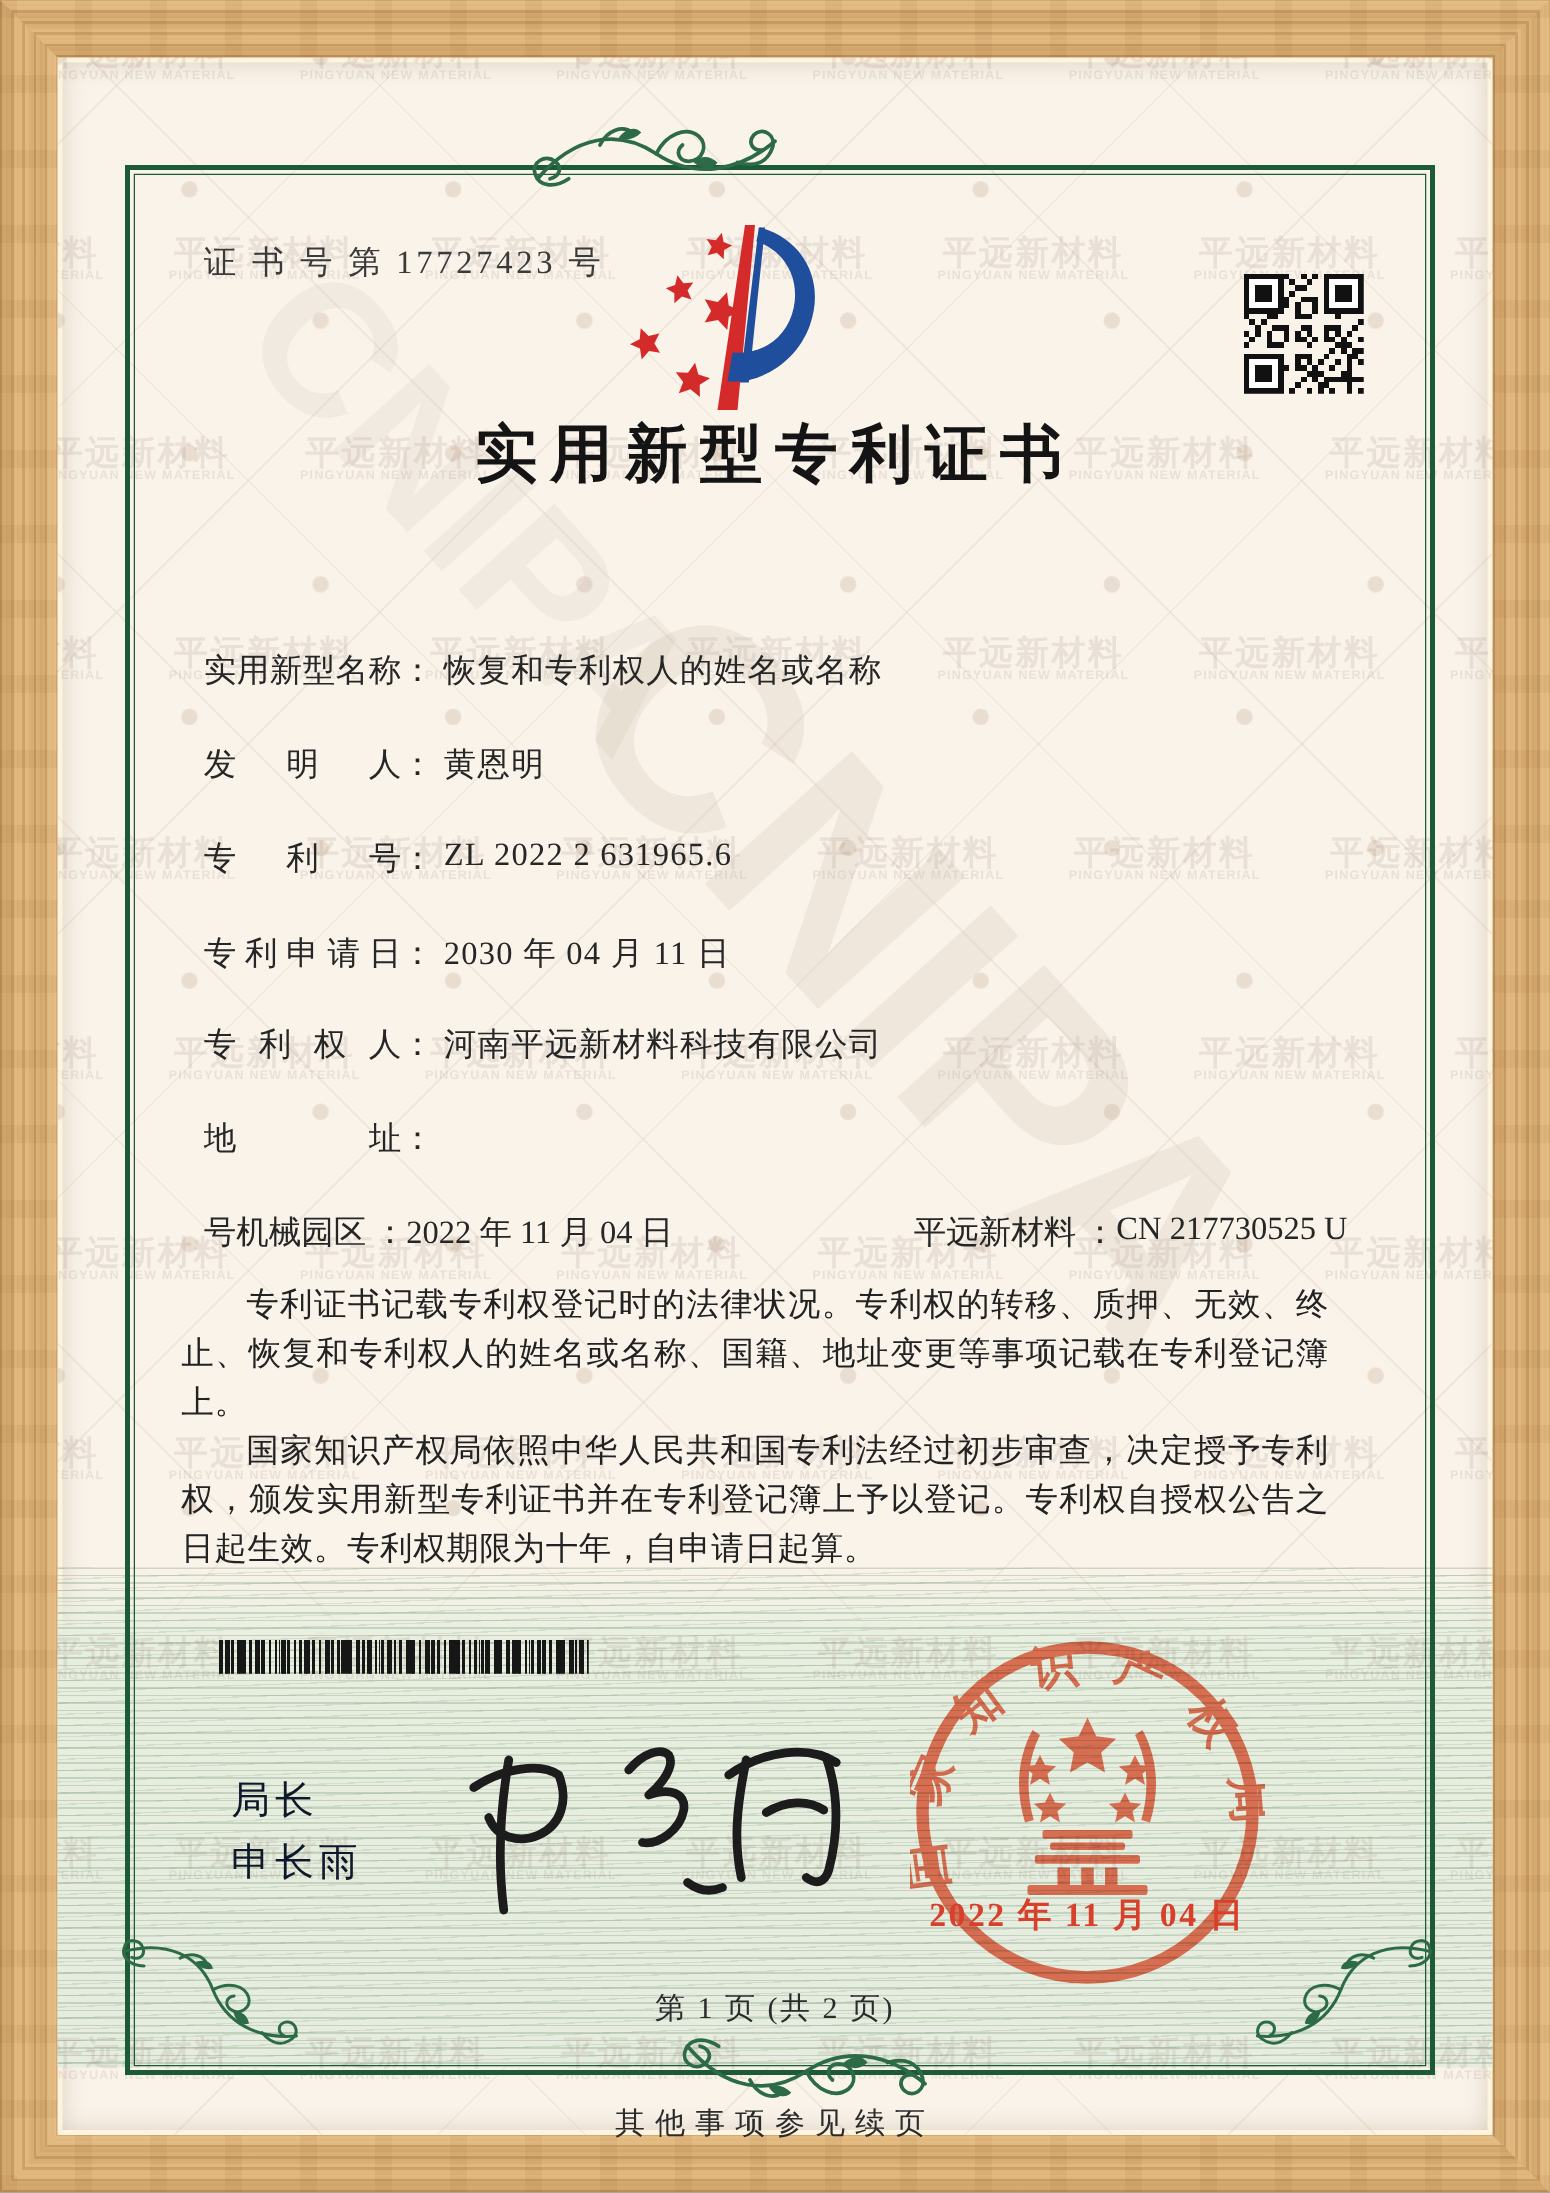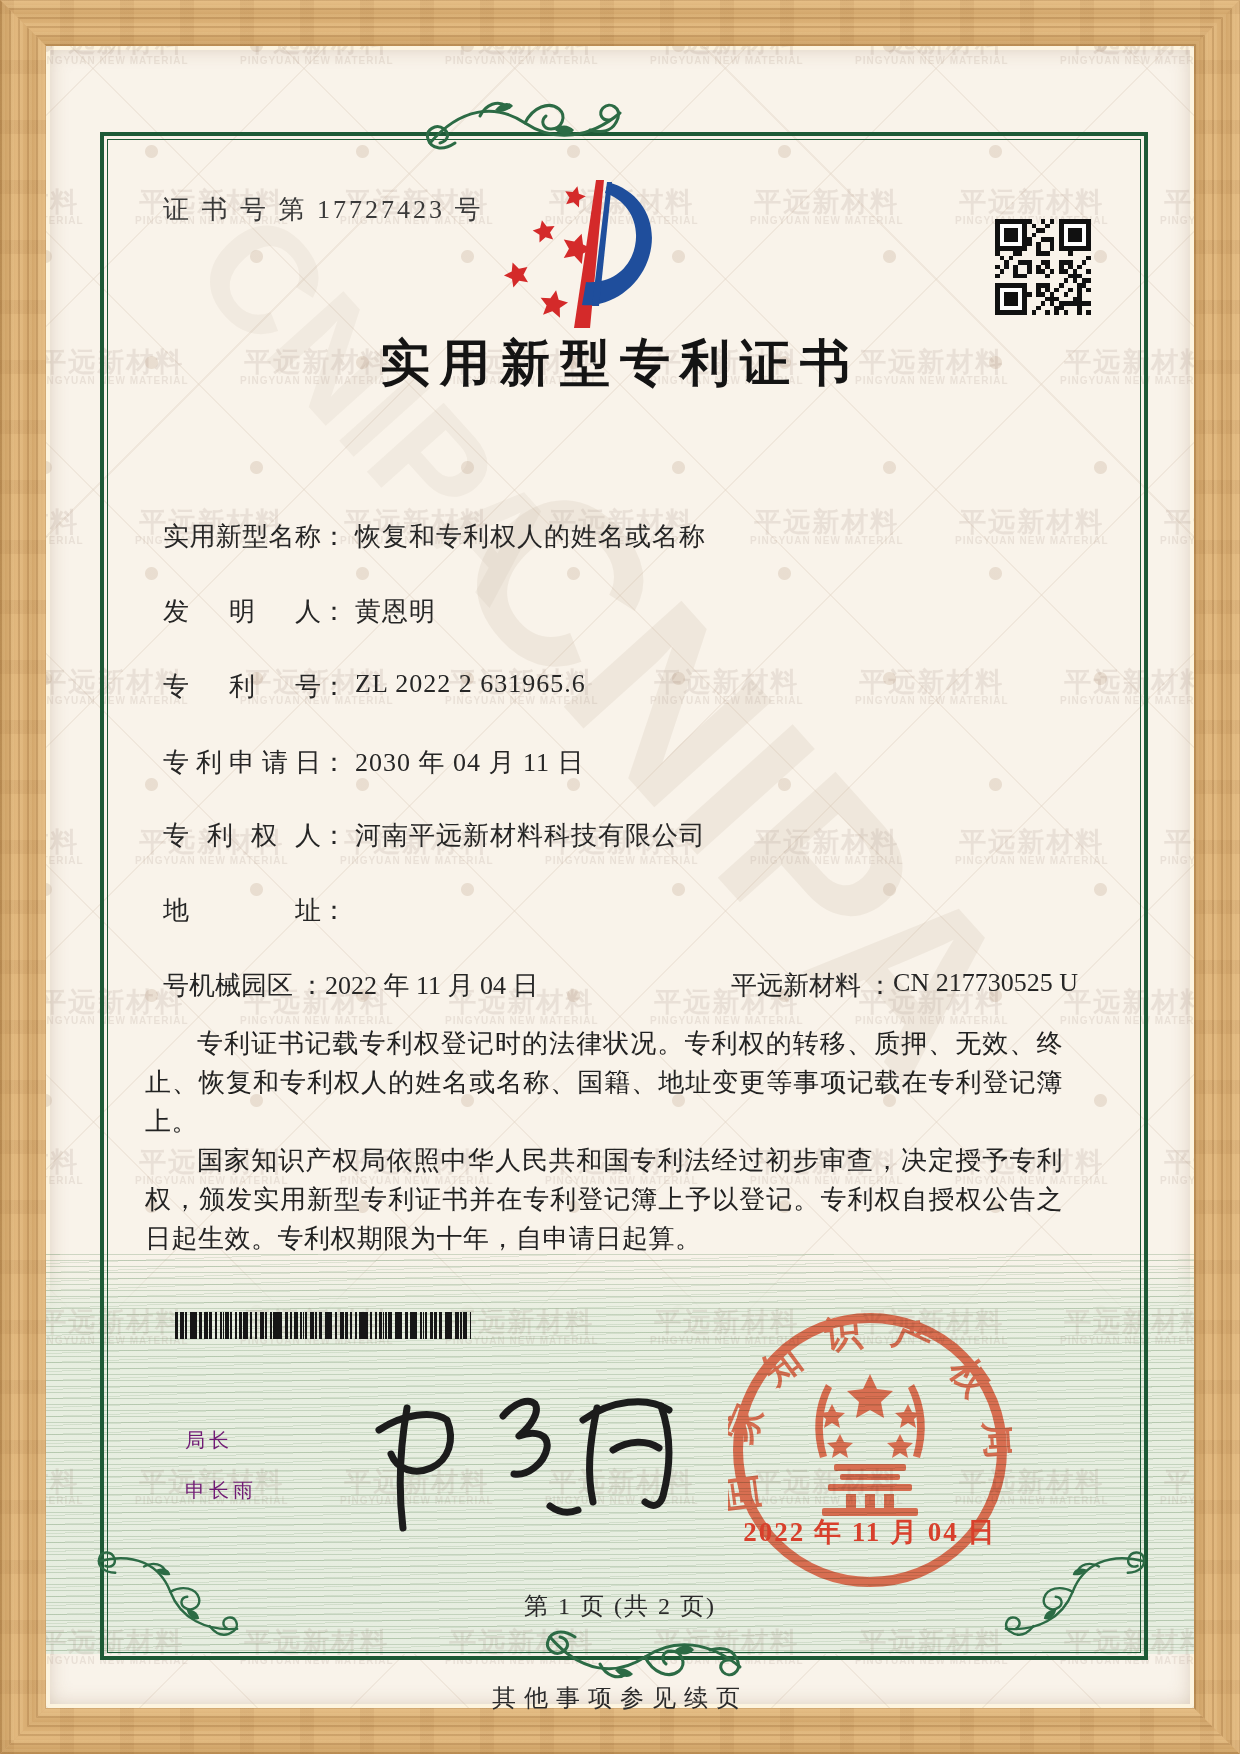--- a/index.html
+++ b/index.html
@@ -68,21 +68,21 @@
   .paras{position:absolute;left:145px;top:1024px;width:918px;font-size:26px;color:#222;
          line-height:39px;text-align:justify;letter-spacing:.5px;}
   .paras p{margin:0;text-indent:2em;}
 
   .barcode{position:absolute;left:175px;top:1312px;width:296px;height:27px;background:
     repeating-linear-gradient(90deg,#161616 0 2px,transparent 2px 5px),
     repeating-linear-gradient(90deg,#161616 0 1px,transparent 1px 8px),
     repeating-linear-gradient(90deg,#161616 0 3px,transparent 3px 17px),
     repeating-linear-gradient(90deg,transparent 0 6px,#161616 6px 8px,transparent 8px 23px);}
 
-  .signer{position:absolute;left:185px;top:1415px;font-size:20px;color:#701a75;
+  .signer{position:absolute;left:185px;top:1415px;font-size:31px;color:#0f172a;
           font-family:Liberation Sans, sans-serif;line-height:50px;letter-spacing:4px;}
   .signature{position:absolute;left:345px;top:1378px;width:330px;height:165px;}
 
   .seal{position:absolute;left:728px;top:1308px;width:284px;height:284px;mix-blend-mode:multiply;opacity:.92;}
   .seal-date{position:absolute;left:728px;top:1514px;width:284px;text-align:center;
              font-size:27px;color:#d8402c;letter-spacing:2px;font-weight:bold;}
 
   .pageinfo{position:absolute;left:0;width:1240px;top:1590px;text-align:center;
             font-size:24px;color:#2b2b2b;letter-spacing:2px;}
   .footnote{position:absolute;left:0;width:1240px;top:1682px;text-align:center;

